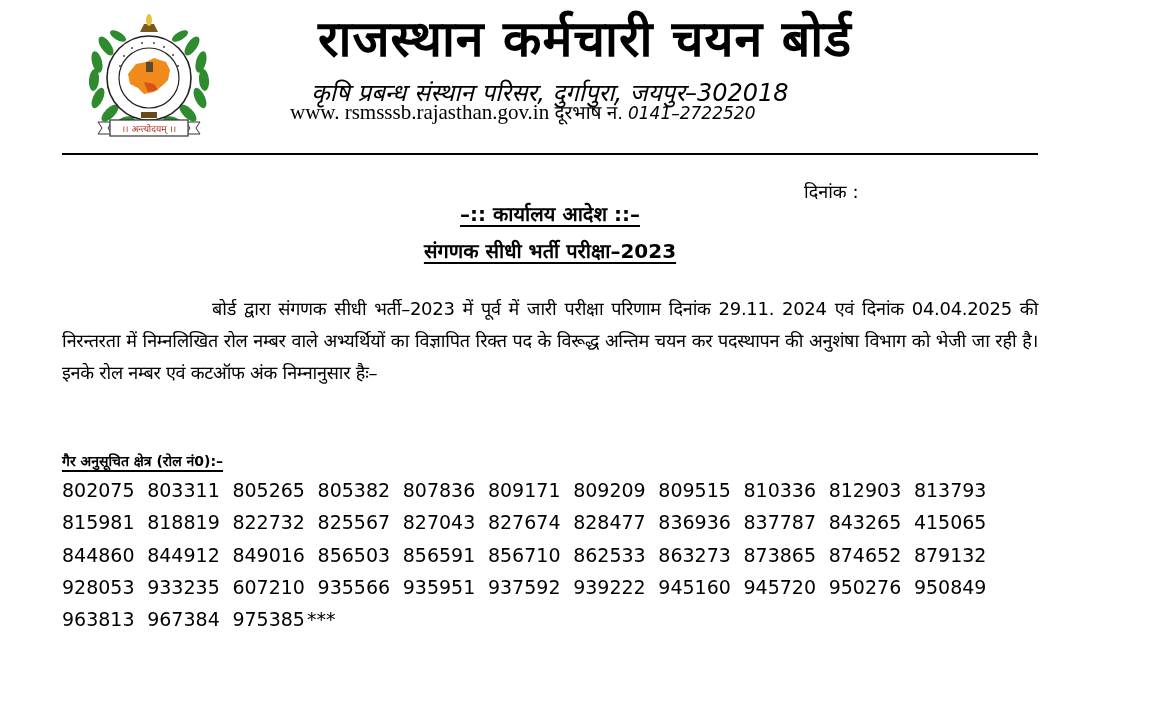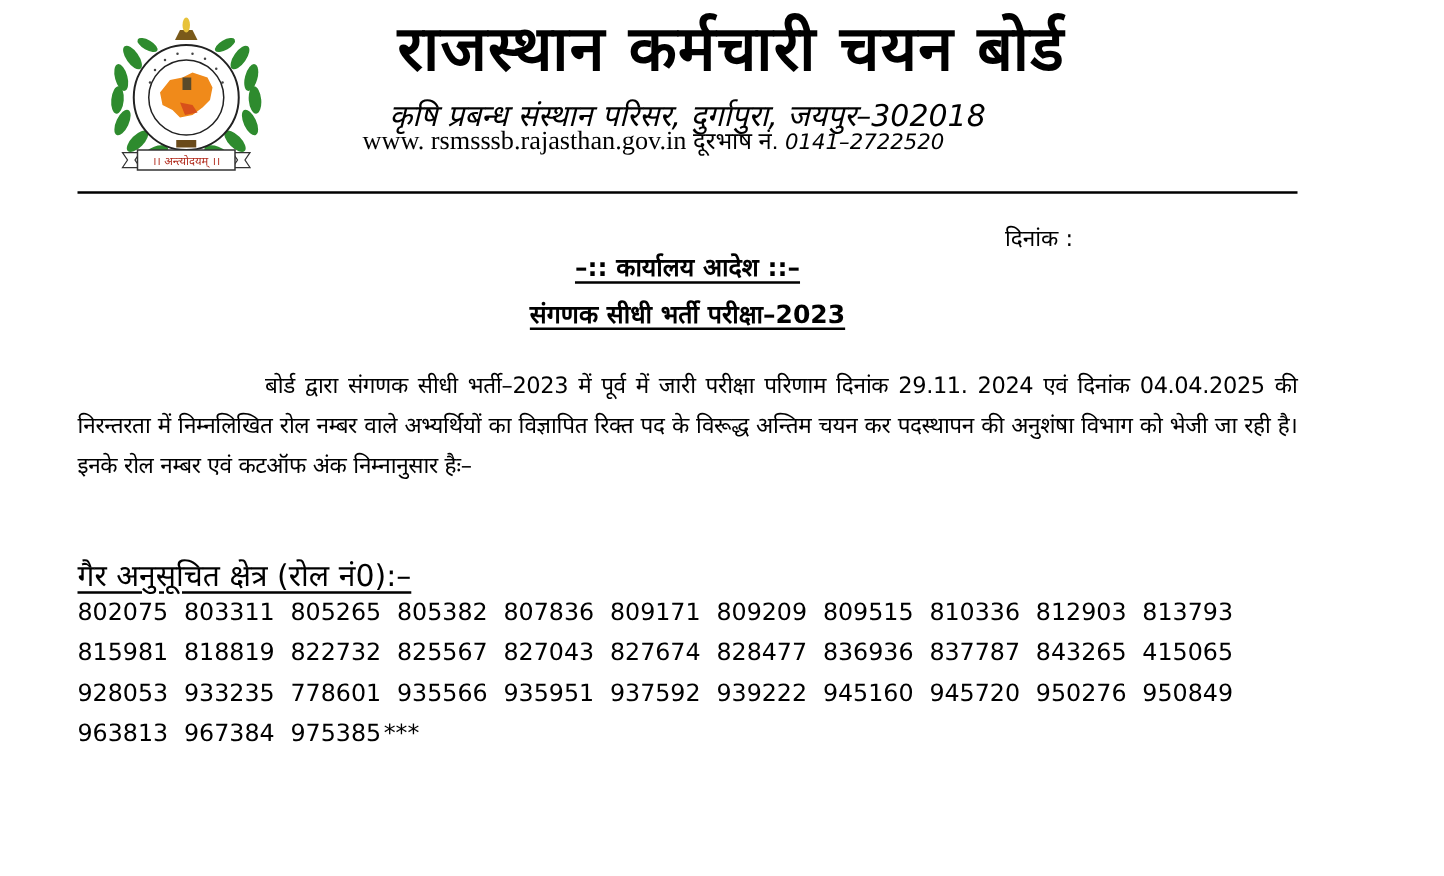--- a/index.html
+++ b/index.html
@@ -124,22 +124,22 @@
       line-height: 32px;
       text-align: justify;
       text-indent: 150px;
       letter-spacing: -0.3px;
     }
     .section-heading {
       position: absolute;
       left: 62px;
       top: 446px;
       font-family: "DejaVu Sans", sans-serif;
-      font-weight: normal;
-      font-size: 24px;
+      font-weight: bold;
+      font-size: 14px;
       line-height: 30px;
       white-space: nowrap;
     }
     .rolls {
       position: absolute;
       left: 62px;
       top: 474px;
       width: 980px;
       font-family: "DejaVu Sans", sans-serif;
       font-size: 19px;
@@ -267,23 +267,36 @@
     <span class="roll-cell">825567</span>
     <span class="roll-cell">827043</span>
     <span class="roll-cell">827674</span>
     <span class="roll-cell">828477</span>
     <span class="roll-cell">836936</span>
     <span class="roll-cell">837787</span>
     <span class="roll-cell">843265</span>
     <span class="roll-cell">415065</span>
   </div>
   <div class="roll-row">
+    <span class="roll-cell">844860</span>
+    <span class="roll-cell">844912</span>
+    <span class="roll-cell">849016</span>
+    <span class="roll-cell">856503</span>
+    <span class="roll-cell">856591</span>
+    <span class="roll-cell">856710</span>
+    <span class="roll-cell">862533</span>
+    <span class="roll-cell">863273</span>
+    <span class="roll-cell">873865</span>
+    <span class="roll-cell">874652</span>
+    <span class="roll-cell">879132</span>
+  </div>
+  <div class="roll-row">
     <span class="roll-cell">928053</span>
     <span class="roll-cell">933235</span>
-    <span class="roll-cell">778601</span>
+    <span class="roll-cell">607210</span>
     <span class="roll-cell">935566</span>
     <span class="roll-cell">935951</span>
     <span class="roll-cell">937592</span>
     <span class="roll-cell">939222</span>
     <span class="roll-cell">945160</span>
     <span class="roll-cell">945720</span>
     <span class="roll-cell">950276</span>
     <span class="roll-cell">950849</span>
   </div>
   <div class="roll-row">

